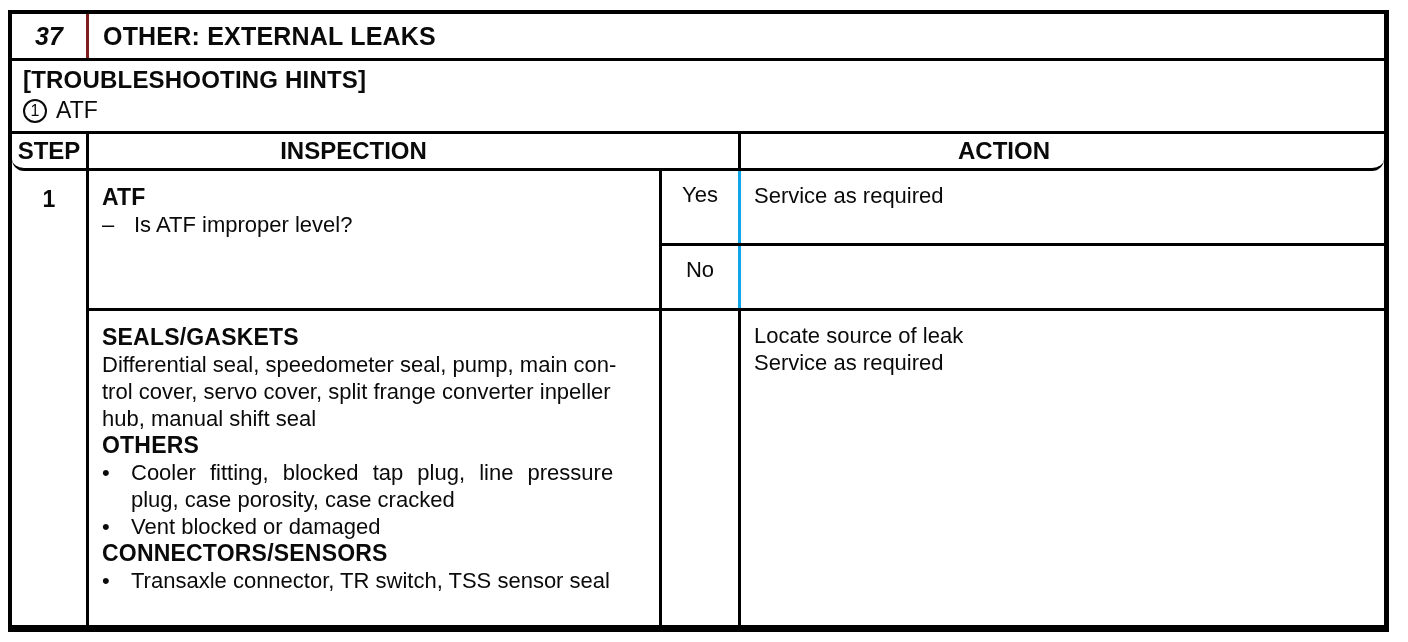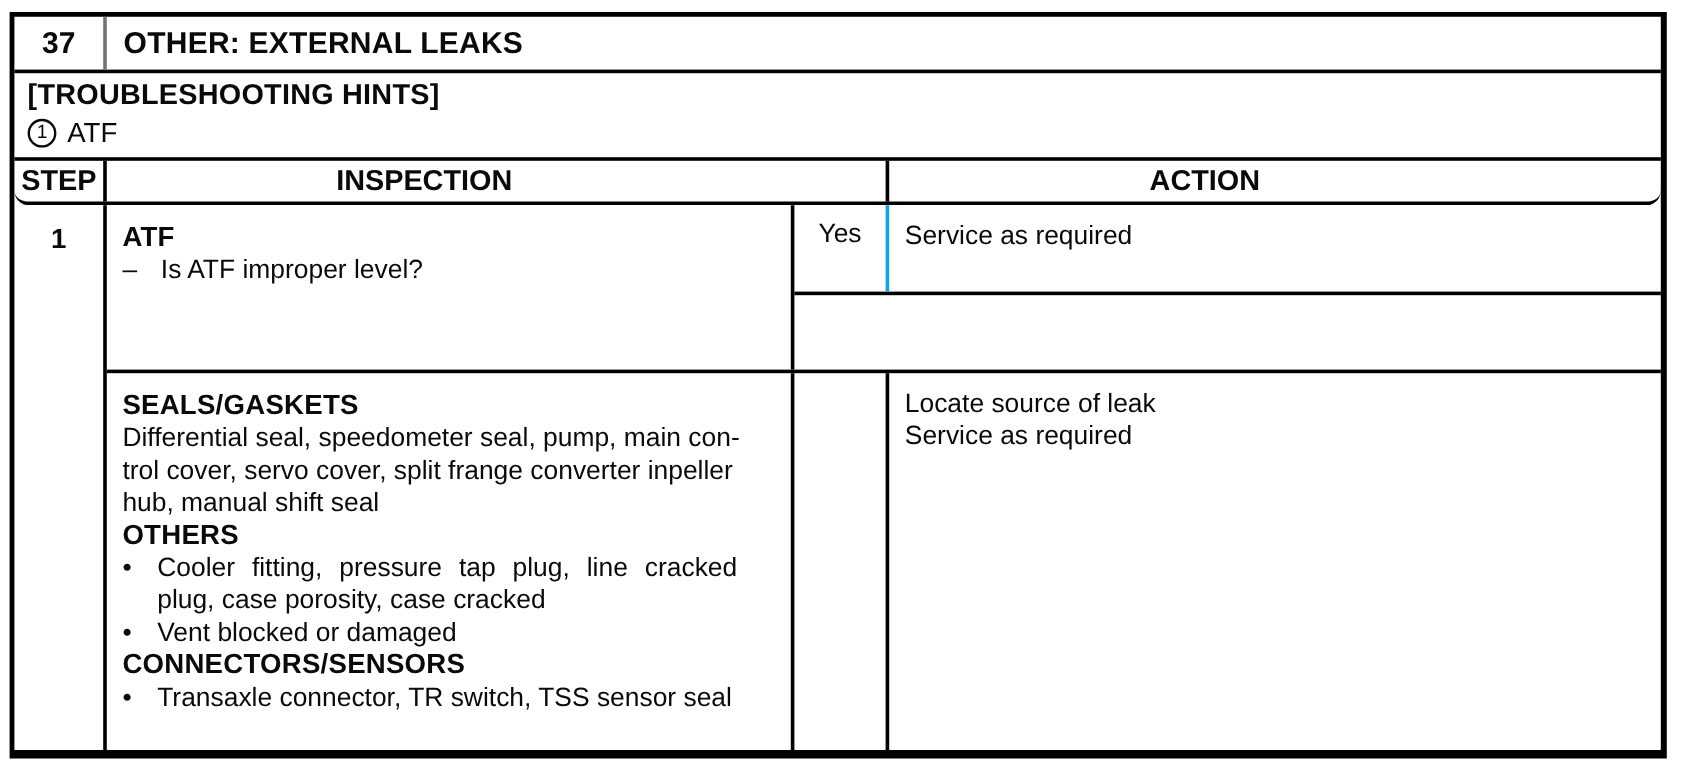--- a/index.html
+++ b/index.html
@@ -16,21 +16,21 @@
     position:absolute; left:8px; top:10px;
     width:1381px; height:622px;
     border:4px solid #000;
     border-right-width:5px;
     border-bottom-width:7px;
     display:flex; flex-direction:column;
     background:#fff;
   }
   .row { display:flex; }
   .bb3 { border-bottom:3px solid #000; }
-  .br3 { border-right:3px solid #737373; }
+  .br3 { border-right:3px solid #7f1d1d;font-style:italic; }
 
   
   .r-title { height:47px; }
   .cell-num {
     width:77px; display:flex; align-items:center; justify-content:center;
     font-weight:bold; font-size:25px;
   }
   .cell-title {
     flex:1; display:flex; align-items:center; padding-left:14px;
     font-weight:bold; font-size:25px; letter-spacing:0.2px;
@@ -130,20 +130,21 @@
               <span class="dash">–</span>
               <span>Is ATF improper level?</span>
             </div>
           </div>
           <div class="yn-col">
             <div class="yn-row-yes">
               <div class="yn-cell">Yes</div>
               <div class="act-cell">Service as required</div>
             </div>
             <div class="yn-row-no">
+              <div class="yn-cell">No</div>
             </div>
           </div>
         </div>
 
         <div class="blk2">
           <div class="insp-cell">
 
             <div>
               <div class="sec-title">SEALS/GASKETS</div>
               <div class="para">
@@ -151,21 +152,21 @@
                 <div>trol cover, servo cover, split frange converter inpeller</div>
                 <div>hub, manual shift seal</div>
               </div>
             </div>
 
             <div class="section">
               <div class="sec-title">OTHERS</div>
               <div class="bullet-item">
                 <span class="bullet-glyph">•</span>
                 <div>
-                  <div class="b-justify">Cooler fitting, pressure tap plug, line cracked</div>
+                  <div class="b-justify">Cooler fitting, blocked tap plug, line pressure</div>
                   <div>plug, case porosity, case cracked</div>
                 </div>
               </div>
               <div class="bullet-item">
                 <span class="bullet-glyph">•</span>
                 <div>
                   <div>Vent blocked or damaged</div>
                 </div>
               </div>
             </div>

